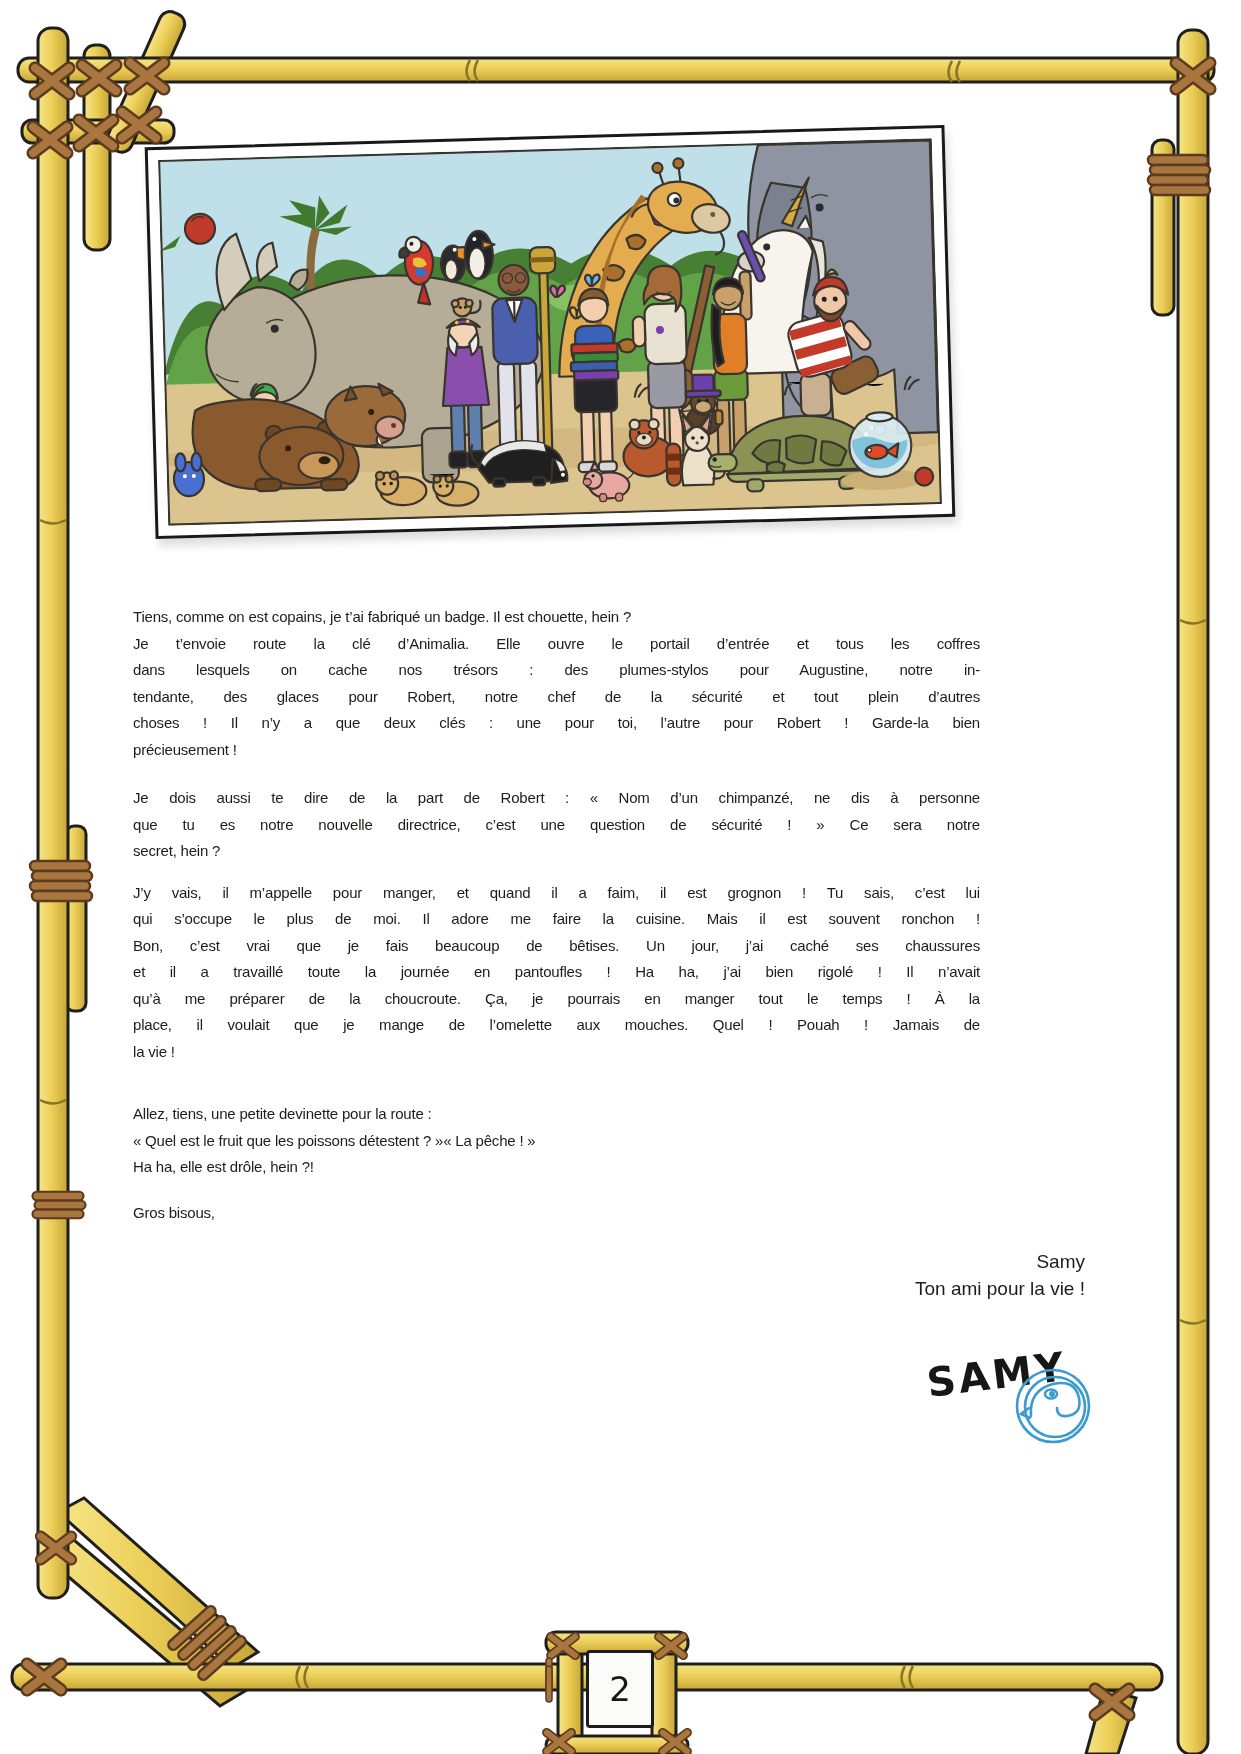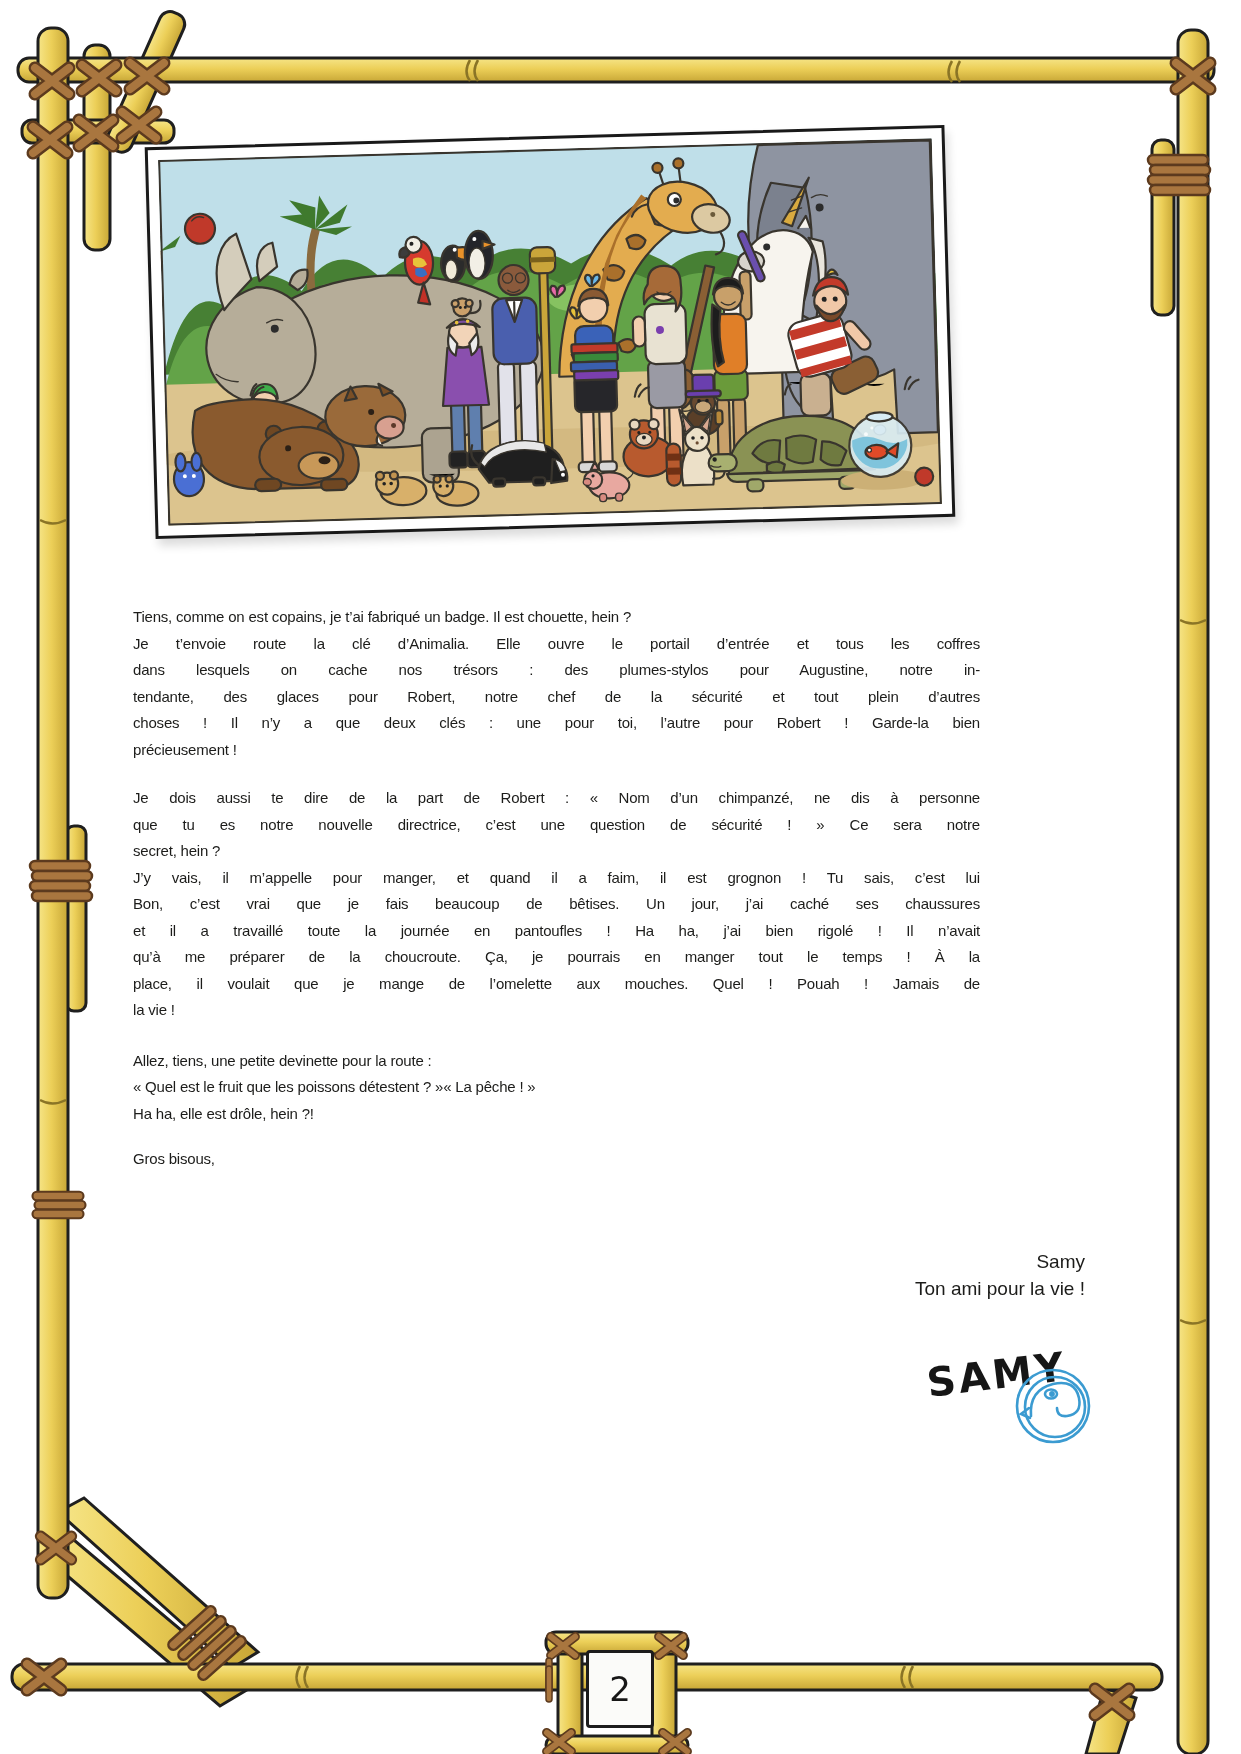--- a/index.html
+++ b/index.html
@@ -12,22 +12,22 @@
          box-shadow:3px 7px 10px rgba(0,0,0,.14);}
   .photo svg{display:block;}
   .scene path,.scene rect,.scene ellipse,.scene circle,.scene polygon,.scene line
         {stroke:#39352e;stroke-width:2.2;stroke-linejoin:round;stroke-linecap:round;}
   .scene .ns{stroke:none;}
   .scene .thin{stroke-width:1.3;}
   
   .letter{position:absolute;left:133px;top:604px;width:847px;z-index:2;
           font-size:15px;letter-spacing:-0.2px;line-height:26.5px;}
   .para{margin:0;}
-  .para.g1{margin-top:22px;} .para.g2{margin-top:0;}
-  .para.g3{margin-top:24px;} .para.g4{margin-top:19px;}
+  .para.g1{margin-top:22px;} .para.g2{margin-top:15px;}
+  .para.g3{margin-top:36px;} .para.g4{margin-top:19px;}
   .ln{text-align:left;}
   .ln.j{text-align:justify;text-align-last:justify;}
   .signoff{position:absolute;left:133px;top:1248px;width:952px;text-align:right;
            font-size:19px;line-height:27px;z-index:2;}
   .signature{position:absolute;left:905px;top:1330px;z-index:2;}
   .sig-text{font-family:"DejaVu Sans",sans-serif;font-weight:bold;font-size:40px;
             letter-spacing:3px;fill:#161616;}
   
   .plaque-box{position:absolute;left:586px;top:1650px;width:62px;height:72px;background:#fbfbf9;
               border:3px solid #1c1c1c;border-radius:4px;z-index:3;display:flex;
@@ -525,20 +525,21 @@
       <div class="ln j">choses ! Il n’y a que deux clés : une pour toi, l’autre pour Robert ! Garde-la bien</div>
       <div class="ln">précieusement !</div>
     </div>
     <div class="para g1">
       <div class="ln j">Je dois aussi te dire de la part de Robert : « Nom d’un chimpanzé, ne dis à personne</div>
       <div class="ln j">que tu es notre nouvelle directrice, c’est une question de sécurité ! » Ce sera notre</div>
       <div class="ln">secret, hein ?</div>
     </div>
     <div class="para g2">
       <div class="ln j">J’y vais, il m’appelle pour manger, et quand il a faim, il est grognon ! Tu sais, c’est lui</div>
+      <div class="ln j">qui s’occupe le plus de moi. Il adore me faire la cuisine. Mais il est souvent ronchon !</div>
       <div class="ln j">Bon, c’est vrai que je fais beaucoup de bêtises. Un jour, j’ai caché ses chaussures</div>
       <div class="ln j">et il a travaillé toute la journée en pantoufles ! Ha ha, j’ai bien rigolé ! Il n’avait</div>
       <div class="ln j">qu’à me préparer de la choucroute. Ça, je pourrais en manger tout le temps ! À la</div>
       <div class="ln j">place, il voulait que je mange de l’omelette aux mouches. Quel ! Pouah ! Jamais de</div>
       <div class="ln">la vie !</div>
     </div>
     <div class="para g3">
       <div class="ln">Allez, tiens, une petite devinette pour la route :</div>
       <div class="ln">« Quel est le fruit que les poissons détestent ? »« La pêche ! »</div>
       <div class="ln">Ha ha, elle est drôle, hein ?!</div>

